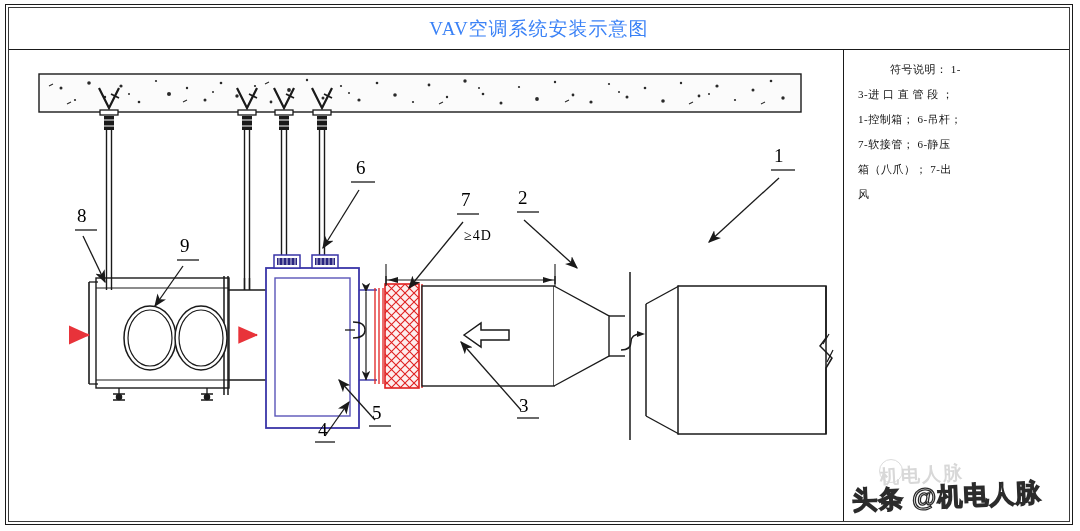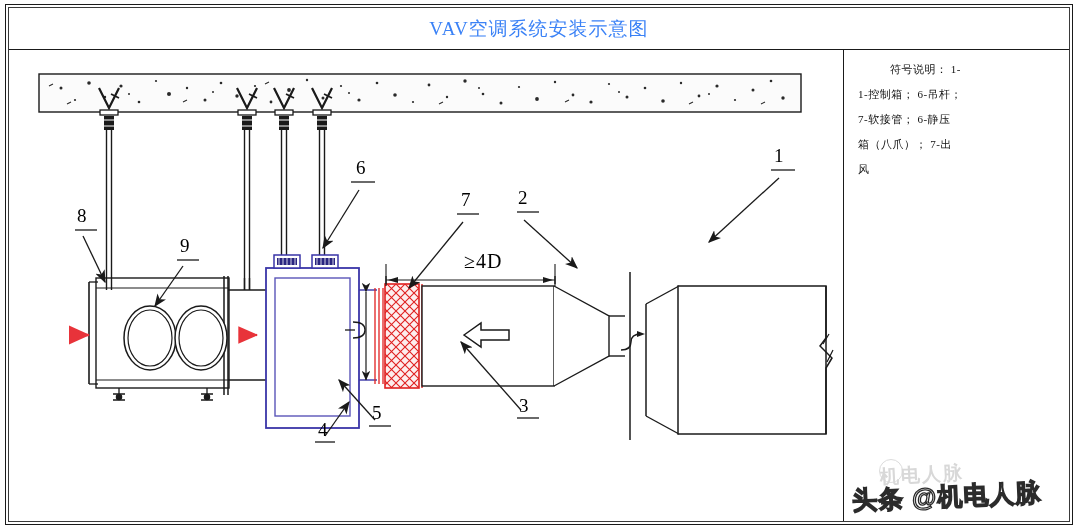--- a/index.html
+++ b/index.html
@@ -334,25 +334,26 @@
   <div style="position:absolute;left:9px;top:50px;width:834px;height:471px;pointer-events:none;">
     <span style="position:absolute;left:765px;top:95px;font-size:19px;">1</span>
     <span style="position:absolute;left:509px;top:137px;font-size:19px;">2</span>
     <span style="position:absolute;left:510px;top:345px;font-size:19px;">3</span>
     <span style="position:absolute;left:309px;top:369px;font-size:19px;">4</span>
     <span style="position:absolute;left:363px;top:352px;font-size:19px;">5</span>
     <span style="position:absolute;left:347px;top:107px;font-size:19px;">6</span>
     <span style="position:absolute;left:452px;top:139px;font-size:19px;">7</span>
     <span style="position:absolute;left:68px;top:155px;font-size:19px;">8</span>
     <span style="position:absolute;left:171px;top:185px;font-size:19px;">9</span>
-    <span style="position:absolute;left:455px;top:200px;font-size:20px;letter-spacing:1px;">≥4D</span>
+    <span style="position:absolute;left:455px;top:178px;font-size:14px;letter-spacing:1px;">≥4D</span>
   </div>
 
   <div class="legend">
     <p class="first">符号说明： 1-</p>
+    <p>3-进 口 直 管 段 ；</p>
     <p>1-控制箱；  6-吊杆；</p>
     <p>7-软接管；   6-静压</p>
     <p>箱（八爪）；  7-出</p>
     <p>风</p>
   </div>
 
   <div class="wm-circle"></div>
   <div class="wm wm-faint">机电人脉</div>
   <div class="wm wm-main">头条 @机电人脉</div>
 

